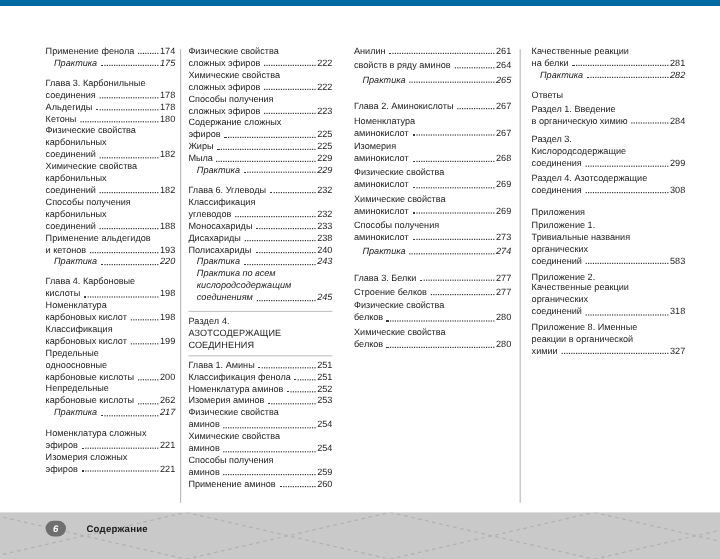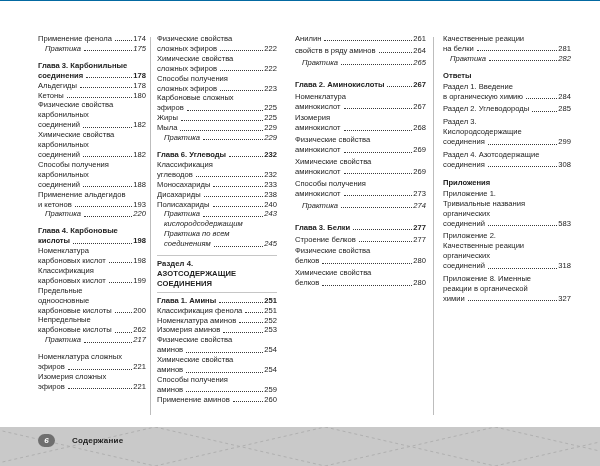--- a/index.html
+++ b/index.html
@@ -2,39 +2,39 @@
 <html style="--text: #222222; --rule: #bdbdbd; --footer_bg: #c9c9c9; --footer_line: #b0b0b0; --badge_bg: #6f6f6f; --badge_text: #ffffff; --dots: #3a3a3a;"><head>
 <meta charset="utf-8">
 <style>
   :root{
     --text:#222222; --rule:#bdbdbd; --footer_bg:#c9c9c9; --footer_line:#b0b0b0;
     --badge_bg:#6f6f6f; --badge_text:#ffffff; --dots:#3a3a3a;
   }
   html,body{margin:0;padding:0;background:#fff;}
   .page{
     position:relative; width:600px; height:466px; background:#ffffff;
-    box-sizing:border-box; border-top:1px solid #0369a1; overflow:hidden;
+    box-sizing:border-box; border-top:5px solid #0369a1; overflow:hidden;
     font-family:"Liberation Sans","DejaVu Sans",sans-serif; color:var(--text);
   }
   .vsep{position:absolute; top:36px; height:378px; width:1px; background:var(--rule);}
   .vsep.s1{left:150px;} .vsep.s2{left:433px;}
   .col{position:absolute; top:33px; font-size:7.6px; line-height:9.9px;}
   .col.c0{left:38px;  width:108px;}
   .col.c1{left:157px; width:120px;}
   .col.c2{left:295px; width:131px;}
   .col.c3{left:443px; width:128px;}
   .col-loose .item{margin-bottom:2px;}
   .item{margin:0;}
   .line{display:flex; white-space:nowrap;}
   .txt{flex:0 0 auto;}
   .dots{flex:1 1 auto; min-width:6px; align-self:stretch;
         border-bottom:1px dotted var(--dots); margin:0 1px 2.5px 3px;}
   .pg{flex:0 0 auto;}
   .practice{font-style:italic; padding-left:7px;}
-  .chapter,.section,.group{font-weight:bold;}
+  .chapter,.section,.group{font-weight:normal;}
   .section{border-top:1px solid #c6c6c6; border-bottom:1px solid #c6c6c6;
            padding:3px 0 3px; margin-bottom:3px; letter-spacing:0.1px;}
   .group{margin-bottom:1px;}
   .spacer{width:100%;}
   .footer{position:absolute; left:0; right:0; bottom:0; height:39px;
           background:var(--footer_bg); overflow:hidden;}
   .hatch{position:absolute; left:0; top:0;}
   .badge{position:absolute; left:38px; top:7px; width:17px; height:13px;
          border-radius:7px; background:var(--badge_bg); color:var(--badge_text);
          font-size:8px; font-weight:bold; font-style:italic;
@@ -254,21 +254,21 @@
           <span class="txt">Способы получения</span>
         </div>
         <div class="line">
           <span class="txt">сложных эфиров</span>
           <span class="dots"></span>
           <span class="pg">223</span>
         </div>
       </div>
       <div class="item entry">
         <div class="line">
-          <span class="txt">Карбоновые сложных</span>
+          <span class="txt">Содержание сложных</span>
         </div>
         <div class="line">
           <span class="txt">эфиров</span>
           <span class="dots"></span>
           <span class="pg">225</span>
         </div>
       </div>
       <div class="item entry">
         <div class="line">
           <span class="txt">Жиры</span>
@@ -331,24 +331,24 @@
       </div>
       <div class="item practice">
         <div class="line">
           <span class="txt">Практика</span>
           <span class="dots"></span>
           <span class="pg">243</span>
         </div>
       </div>
       <div class="item practice">
         <div class="line">
+          <span class="txt">Практика по всем</span>
+        </div>
+        <div class="line">
           <span class="txt">кислородсодержащим</span>
-        </div>
-        <div class="line">
-          <span class="txt">Практика по всем</span>
         </div>
         <div class="line">
           <span class="txt">соединениям</span>
           <span class="dots"></span>
           <span class="pg">245</span>
         </div>
       </div>
       <div class="spacer" style="height: 6px;"></div>
       <div class="item section">
         <div class="line">
@@ -578,27 +578,20 @@
         <div class="line">
           <span class="txt">Раздел 1. Введение</span>
         </div>
         <div class="line">
           <span class="txt">в органическую химию</span>
           <span class="dots"></span>
           <span class="pg">284</span>
         </div>
       </div>
       <div class="spacer" style="height: 3px;"></div>
-      <div class="item entry">
-        <div class="line">
-          <span class="txt">Раздел 2. Углеводороды</span>
-          <span class="dots"></span>
-          <span class="pg">285</span>
-        </div>
-      </div>
       <div class="spacer" style="height: 3px;"></div>
       <div class="item entry">
         <div class="line">
           <span class="txt">Раздел 3.</span>
         </div>
         <div class="line">
           <span class="txt">Кислородсодержащие</span>
         </div>
         <div class="line">
           <span class="txt">соединения</span>

